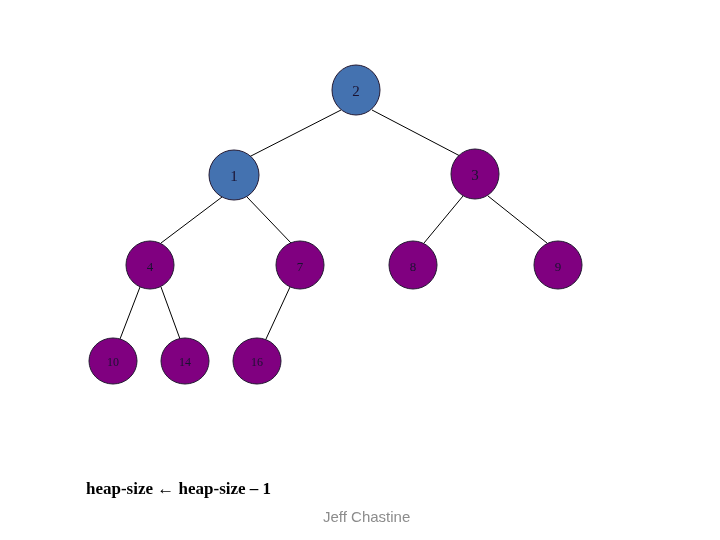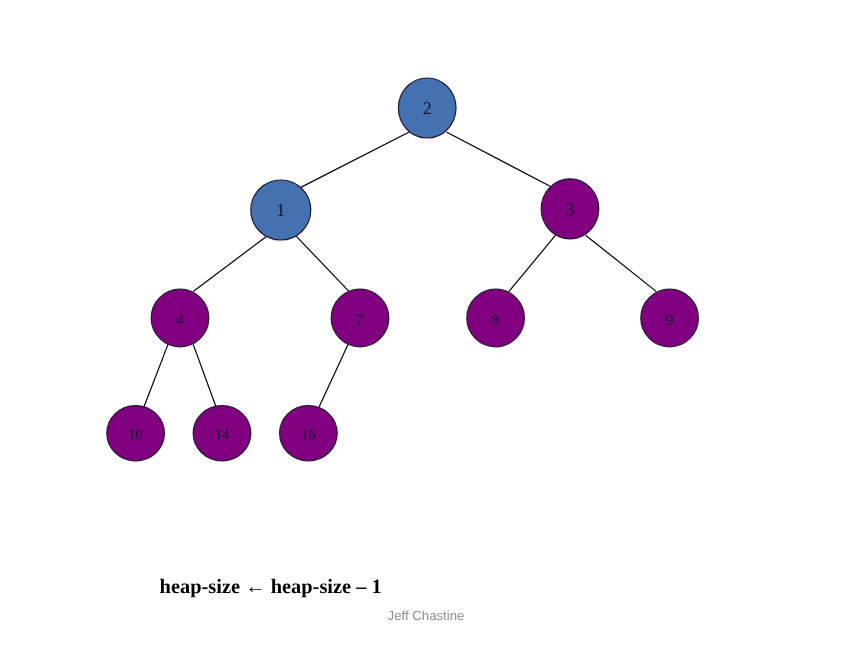--- a/index.html
+++ b/index.html
@@ -48,31 +48,30 @@
     top: 478px;
     font-family: "Liberation Serif", serif;
     font-size: 17px;
     font-weight: bold;
     color: #000000;
     line-height: 22px;
     white-space: nowrap;
   }
   #pseudocode .line {
     display: block;
-    margin-left: 47px;
   }
   .ital {
     font-style: italic;
   }
   #credit {
     position: absolute;
     left: 323px;
     top: 508px;
     font-family: "Liberation Sans", sans-serif;
-    font-size: 11px;
+    font-size: 15px;
     color: #8c8c8c;
     white-space: nowrap;
   }
 </style>
 </head>
 <body>
 
 <div id="stage">
 
   <svg id="tree-svg" viewBox="0 0 720 540">

